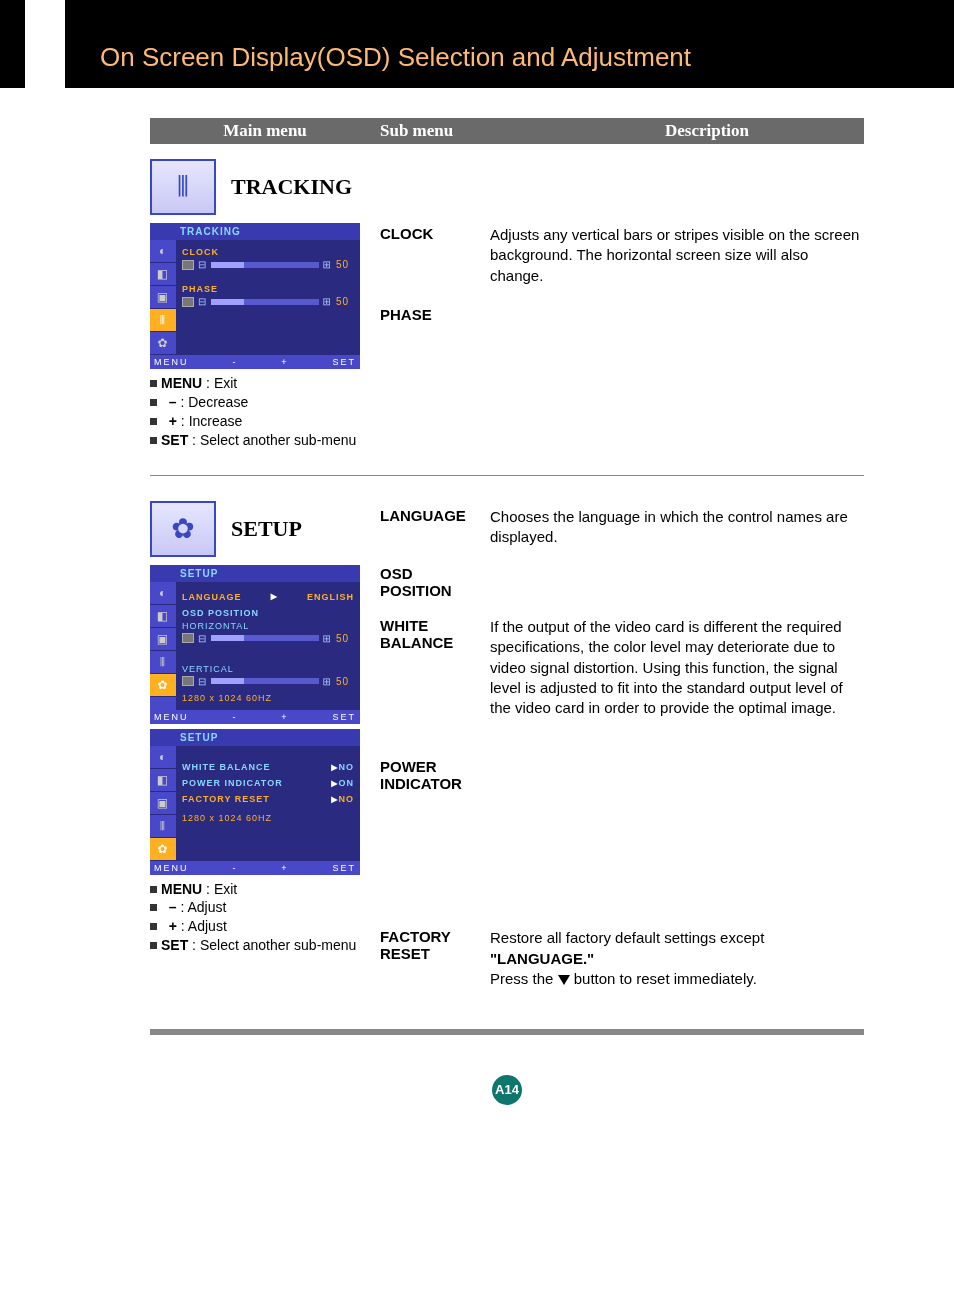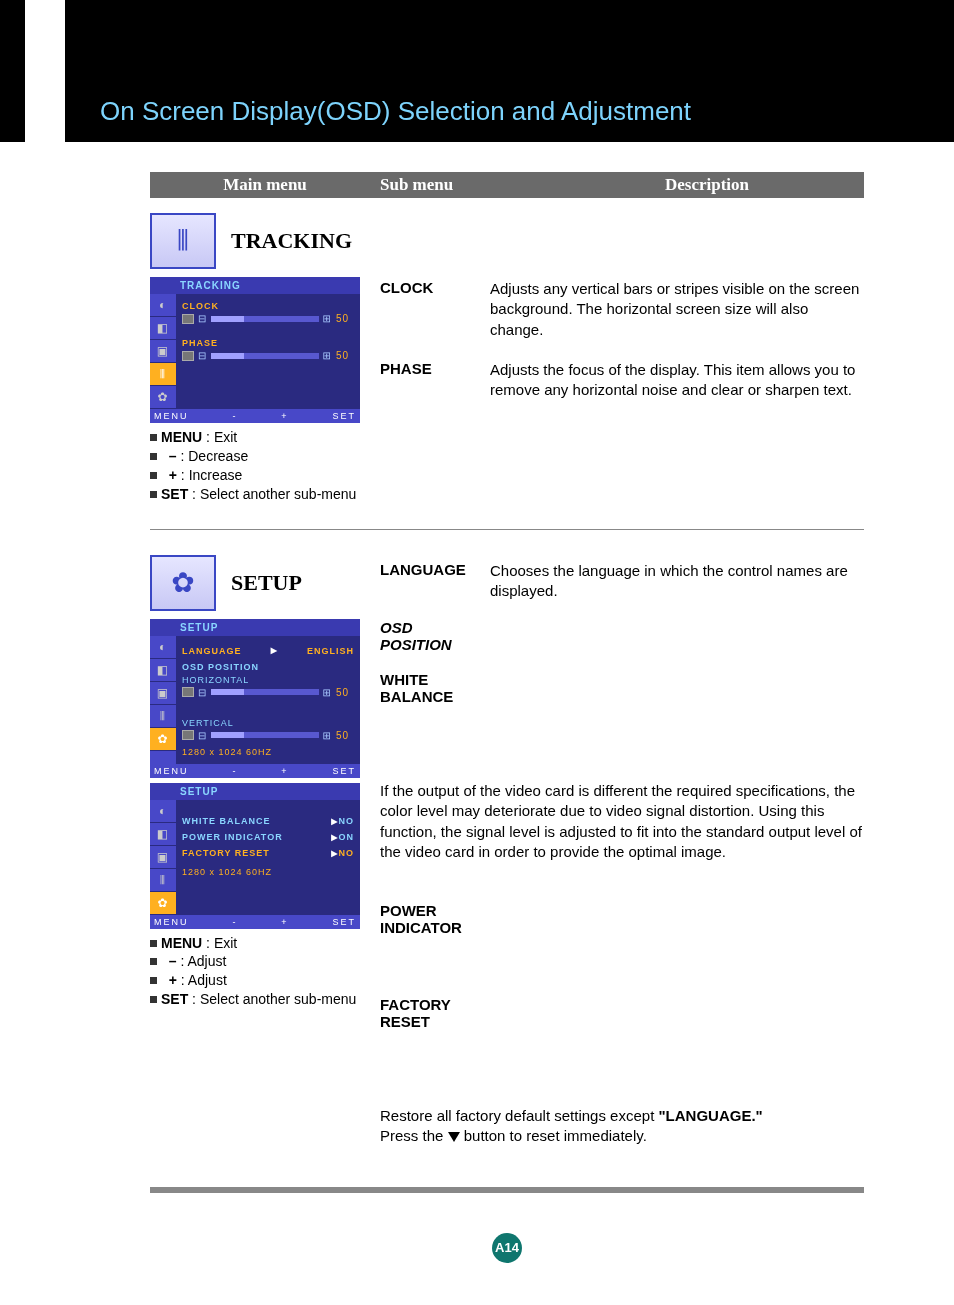--- a/index.html
+++ b/index.html
@@ -4,22 +4,22 @@
 <style>
   body {
     margin: 0;
     padding: 0;
     font-family: Arial, Helvetica, sans-serif;
     background: #fff;
     width: 954px;
   }
   .topbar {
     background: #000;
-    color: #7dd3fc;
-    height: 142px;
+    color: #fdba74;
+    height: 88px;
     position: relative;
   }
   .side-strip {
     position: absolute;
     left: 25px;
     top: 0;
     bottom: 0;
     width: 40px;
     background: #fff;
   }
@@ -257,21 +257,20 @@
       </div>
     </div>
     <div style="flex:1;">
       <div style="height:60px;"></div>
       <div class="row-block">
         <div class="mid-col">CLOCK</div>
         <div class="right-col">Adjusts any vertical bars or stripes visible on the screen background. The horizontal screen size will also change.</div>
       </div>
       <div class="row-block" style="margin-top:20px;">
         <div class="mid-col">PHASE</div>
-        <div class="right-col">Adjusts the focus of the display. This item allows you to remove any horizontal noise and clear or sharpen text.</div>
       </div>
     </div>
   </div>
 
   <hr class="sec-divider">
 
   <div class="section">
     <div class="left-col">
       <div class="sec-title-row">
         <div class="icon-box">✿</div>
@@ -371,31 +370,31 @@
         <div><span class="sq2"></span>&nbsp;&nbsp;<b>+</b><span>  : Adjust</span></div>
         <div><span class="sq2"></span><b>SET</b><span> : Select another sub-menu</span></div>
       </div>
     </div>
 
     <div style="flex:1;">
       <div class="row-block">
         <div class="mid-col">LANGUAGE</div>
         <div class="right-col">Chooses the language in which the control names are displayed.</div>
       </div>
-      <div class="row-block" style="margin-top:18px;font-style:italic;">
+      <div class="row-block" style="margin-top:18px;">
         <div class="mid-col" style="white-space:pre-line;">OSD<br>POSITION</div>
       </div>
-      <div class="row-block" style="margin-top:18px;flex-direction:column;">
+      <div class="row-block" style="margin-top:18px;">
         <div class="mid-col">WHITE<br>BALANCE</div>
         <div class="right-col">If the output of the video card is different the required specifications, the color level may deteriorate due to video signal distortion. Using this function, the signal level is adjusted to fit into the standard output level of the video card in order to provide the optimal image.</div>
       </div>
-      <div class="row-block" style="margin-top:40px;">
+      <div class="row-block" style="margin-top:40px;flex-direction:column;">
         <div class="mid-col">POWER<br>INDICATOR</div>
       </div>
-      <div class="row-block" style="margin-top:60px;flex-direction:column;">
+      <div class="row-block" style="margin-top:60px;">
         <div class="mid-col">FACTORY<br>RESET</div>
         <div class="right-col">
           <span>Restore all factory default settings except </span><span class="lang-quote">"LANGUAGE."</span><br>
           <span>Press the </span><span class="tri"></span><span> button to reset immediately.</span>
         </div>
       </div>
     </div>
   </div>
 
   <div class="bottom-bar"></div>

